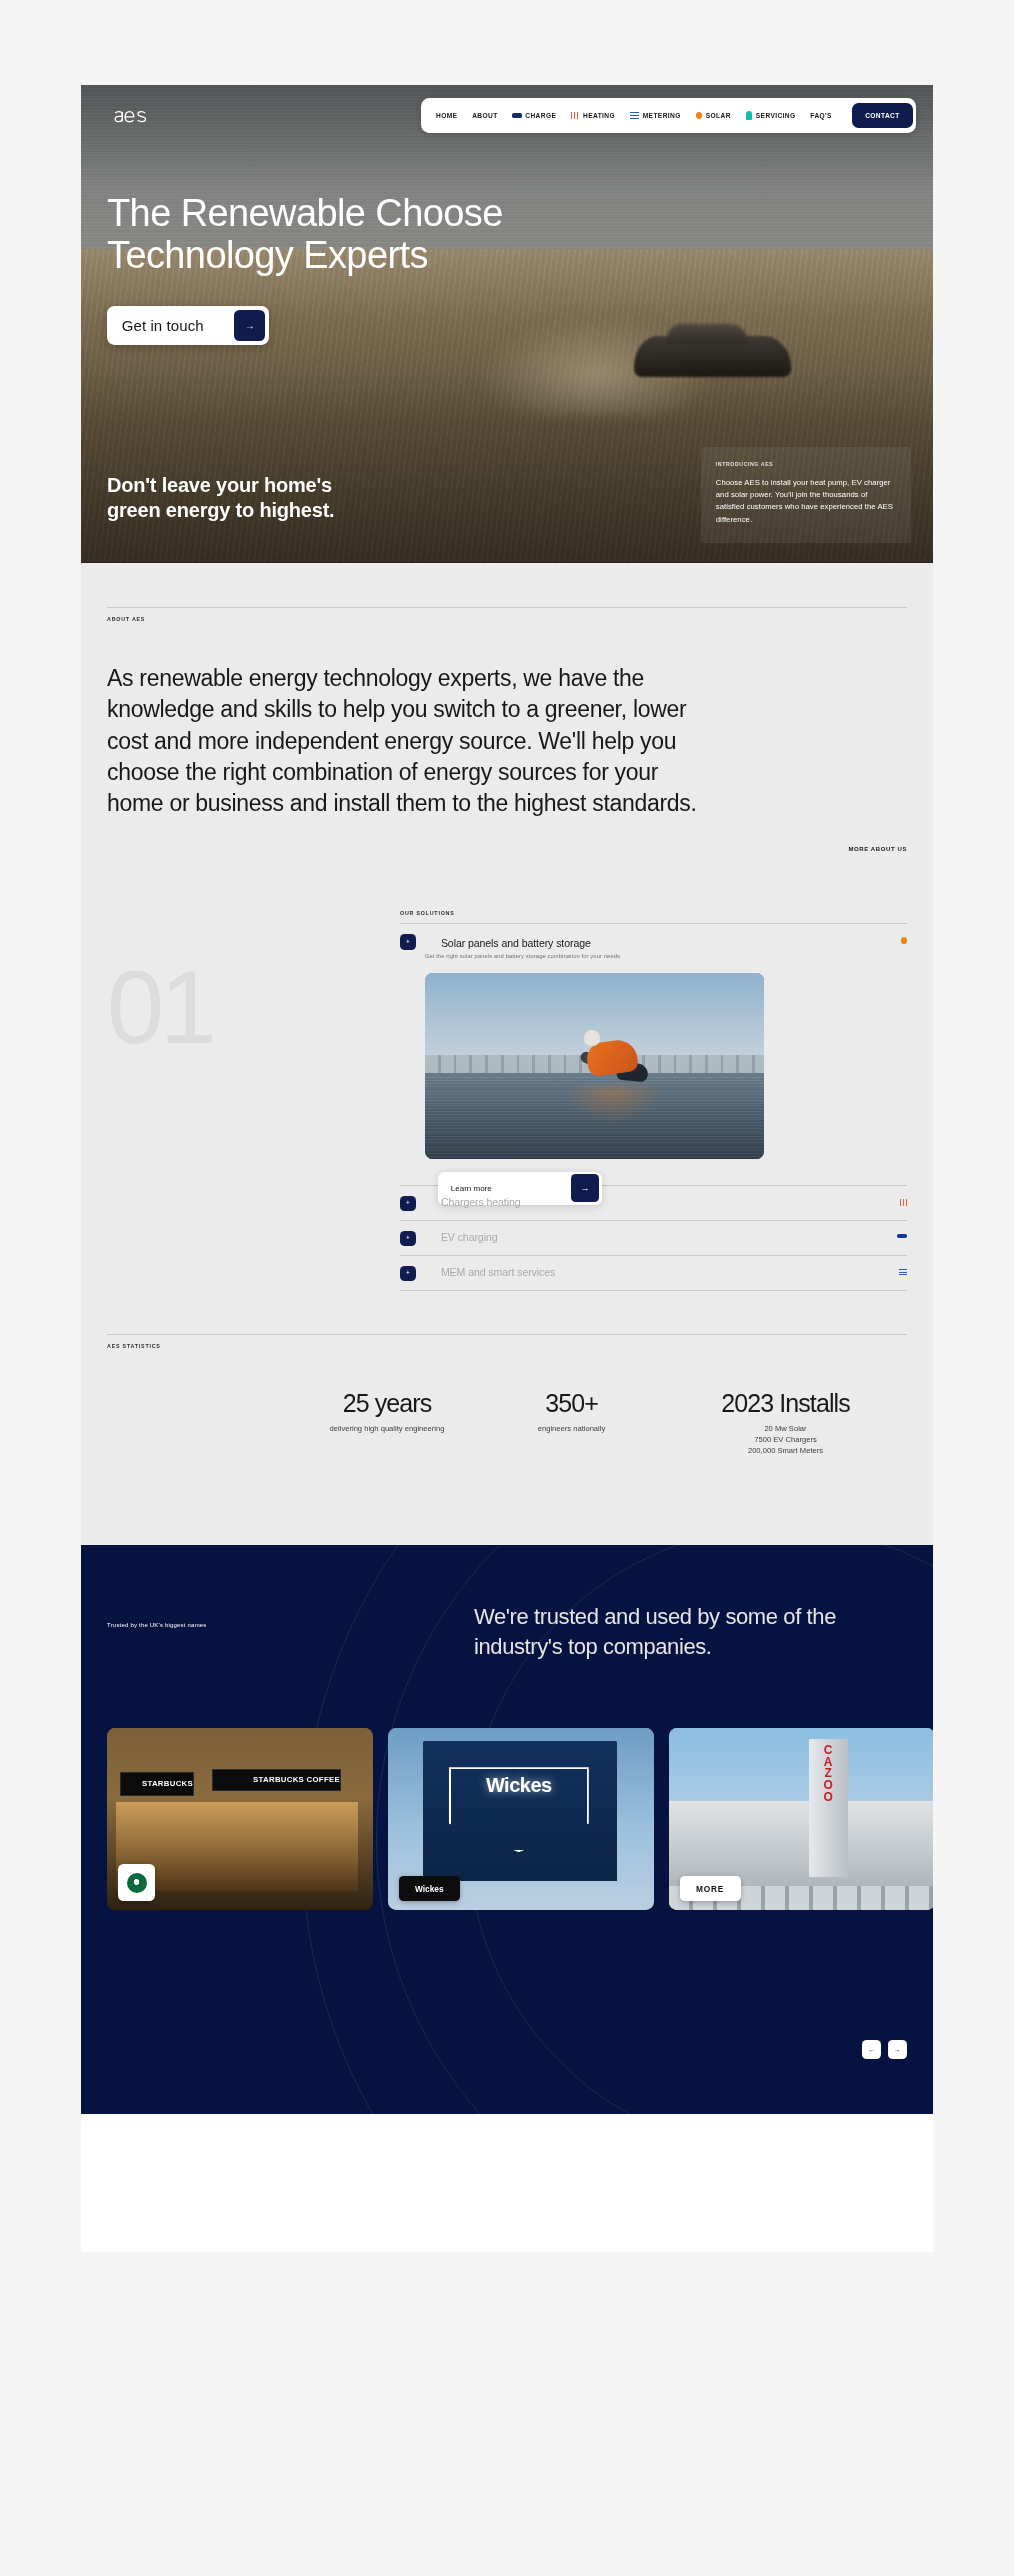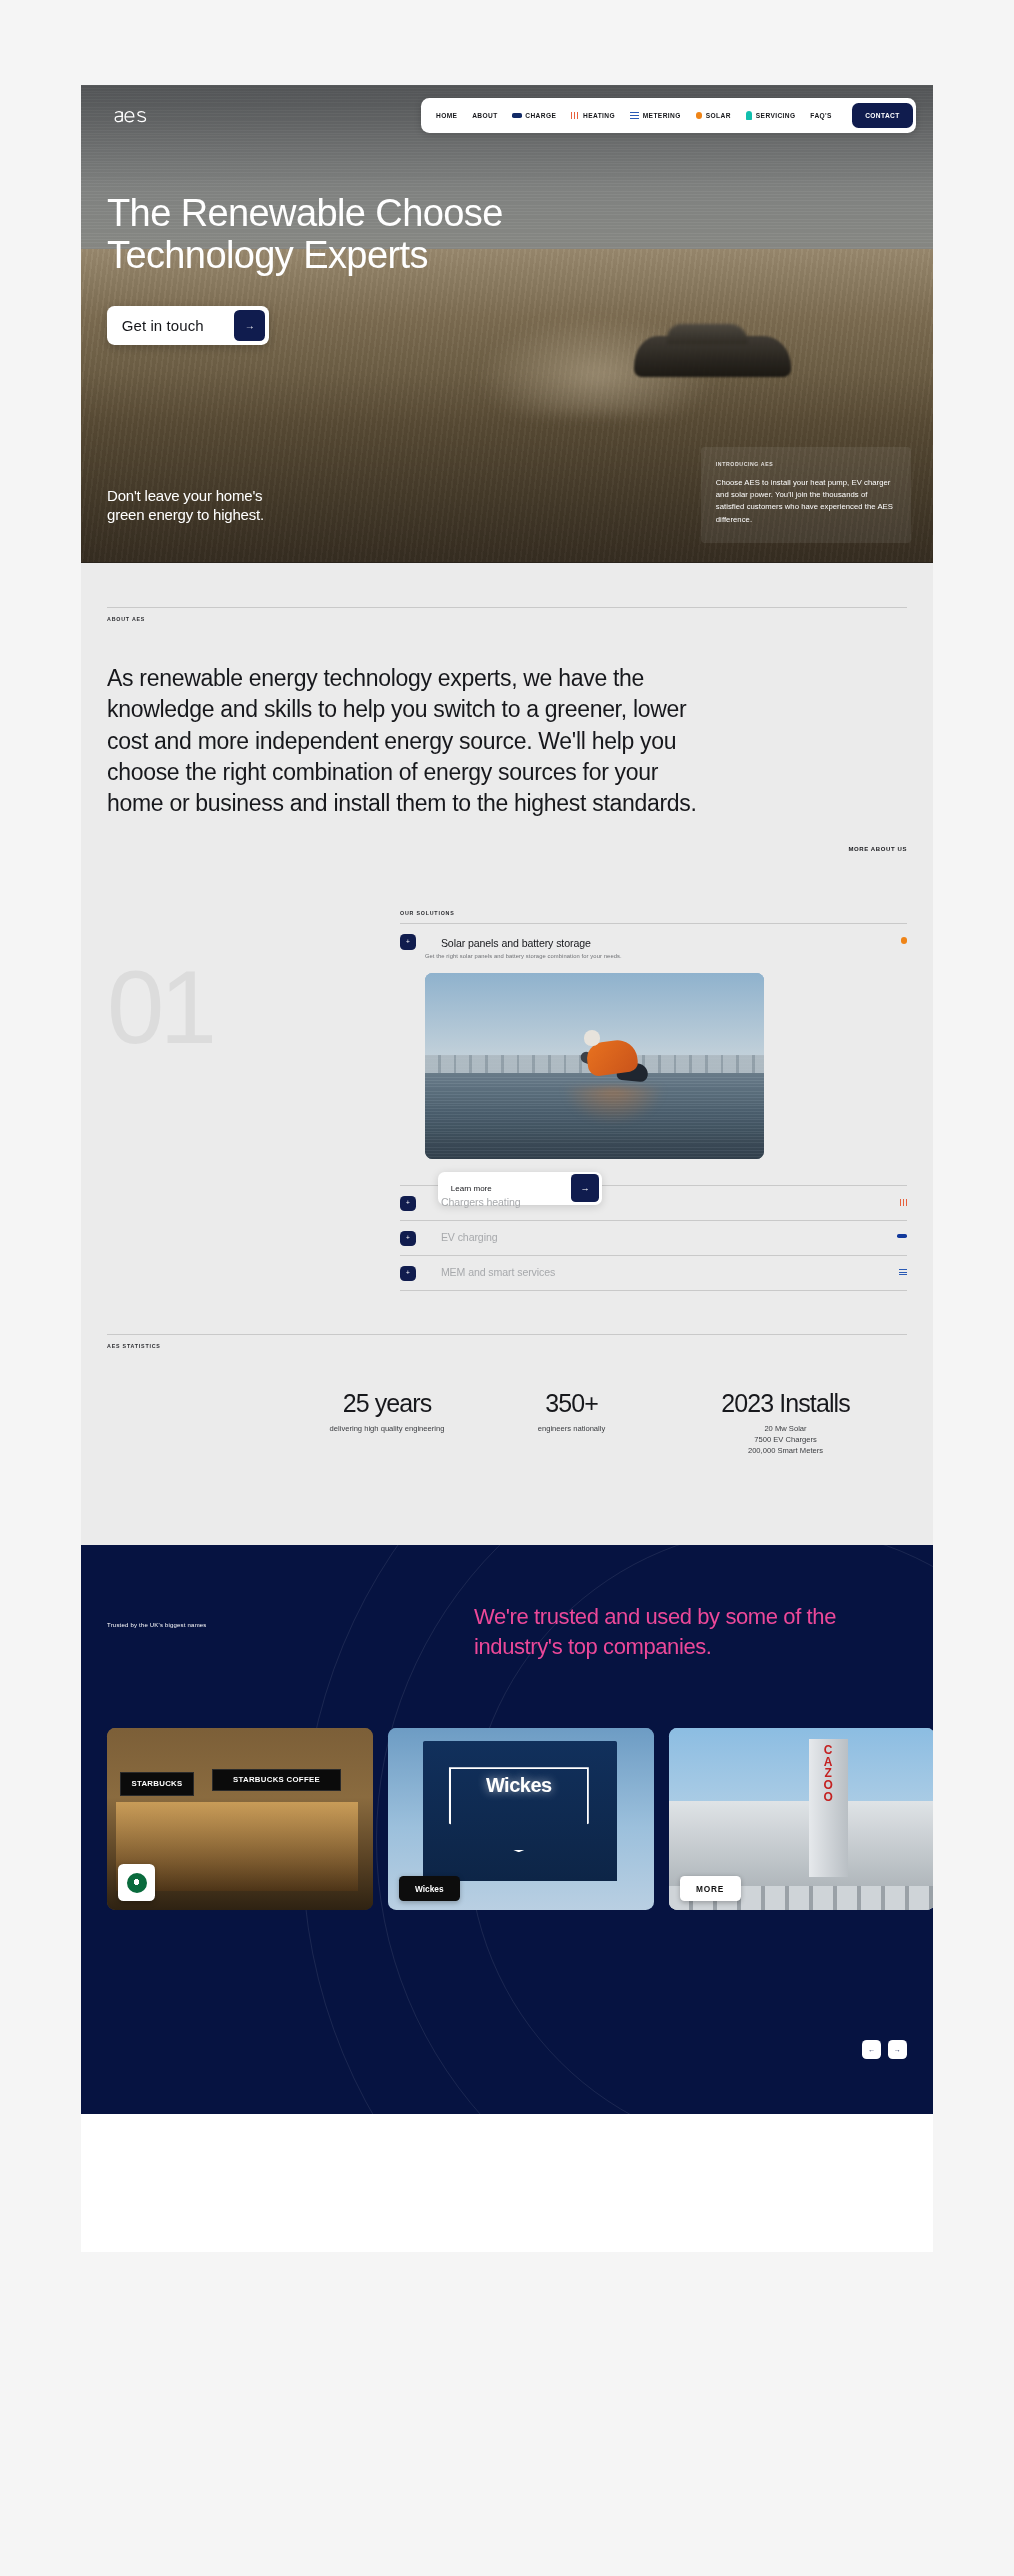--- a/index.html
+++ b/index.html
@@ -199,24 +199,24 @@
     width: 31px; height: 31px;
     background: #101c4e;
     border-radius: 5.5px;
     display: flex; align-items: center; justify-content: center;
     color: #fff; font-size: 10px;
   }
   .hero-bottom {
     position: absolute;
     left: 26px; bottom: 39px;
     color: #fff;
-    font-size: 15px;
+    font-size: 20px;
     line-height: 1.28;
     z-index: 5;
-    font-weight: 400;
+    font-weight: 700;
     letter-spacing: -0.2px;
   }
   .intro-card {
     position: absolute;
     right: 22px; bottom: 20px;
     width: 210px;
     padding: 14.8px 14.8px 16.6px;
     z-index: 5;
     background: rgba(255,255,255,.07);
     border-radius: 3.7px;
@@ -386,35 +386,35 @@
     padding: 53px 26px 0;
     height: 569px;
   }
   .arc { position: absolute; border: 0.9px solid rgba(255,255,255,.085); border-radius: 50%; }
   .a1 { width: 830px; height: 830px; left: 295px; top: -120px; }
   .a2 { width: 1069px; height: 1069px; left: 221px; top: -230px; }
   .a3 { width: 627px; height: 627px; left: 387px; top: -18.4px; }
   .tr-eyebrow { font-size: 6px; color: #ffffff; letter-spacing: 0.2px; position: relative; z-index: 2; padding-top: 24px; }
   .tr-head {
     position: absolute; right: 26px; top: 57px; width: 433px;
-    color: #ec4899; font-size: 22px; line-height: 1.34; letter-spacing: -0.4px; z-index: 2; font-weight: 400;
+    color: #e5e5e5; font-size: 22px; line-height: 1.34; letter-spacing: -0.4px; z-index: 2; font-weight: 400;
   }
   .logo-row { position: absolute; left: 26px; top: 183px; display: flex; gap: 14.8px; z-index: 2; }
   .logo-card {
     width: 266px; height: 182px;
     border-radius: 8.3px; overflow: hidden; position: relative;
   }
   .lc1 { background: linear-gradient(160deg,#8a6a3e 0%, #6d4f2c 42%, #3a2a18 100%); }
   .lc2 { background: linear-gradient(170deg,#5d86ad 0%, #7fa3c4 35%, #2d4a6d 100%); }
   .lc3 { background: linear-gradient(175deg,#9fc4e0 0%, #c9d6e0 45%, #8f9aa3 100%); }
   .sb-shopfront { position: absolute; inset: 0;
     background: linear-gradient(to bottom, #7c5f38 0%, #8a6b3f 38%, #5d4526 70%, #2e2212 100%); }
   .sb-sign { position: absolute; background: #0b0b0b; border: 0.9px solid #2a2a2a;
     color: #fff; font-size: 7.8px; font-weight: 800; letter-spacing: 0.3px;
-    display:flex; align-items:center; justify-content:center; text-align:center; line-height:1.12; }
+    display:flex; align-items:center; justify-content:flex-end; text-align:center; line-height:1.12; }
   .sb-s1 { left: 13px; top: 44px; width: 74px; height: 24px; }
   .sb-s2 { left: 105px; top: 41px; width: 129px; height: 22px; }
   .sb-glow { position: absolute; left: 9.2px; top: 74px; width: 242px; height: 89px;
     background: linear-gradient(to bottom, rgba(255,198,110,.55), rgba(120,70,20,.25)); }
   .wk-sky { position: absolute; inset: 0; background: linear-gradient(to bottom, #6d9cc4 0%, #9cc0dc 55%, #b9cfe2 100%); }
   .wk-board { position: absolute; left: 35px; top: 13px; width: 194px; height: 140px;
     background: linear-gradient(to bottom,#11305c,#0d2547); border-radius: 1.8px 1.8px 0 0; }
   .wk-shield { position: absolute; left: 26px; top: 26px; width: 140px; height: 85px;
     border: 2.8px solid #fff; clip-path: polygon(0 0,100% 0,100% 66%,50% 100%,0 66%);
     box-shadow: 0 0 11px rgba(255,255,255,.5); }

